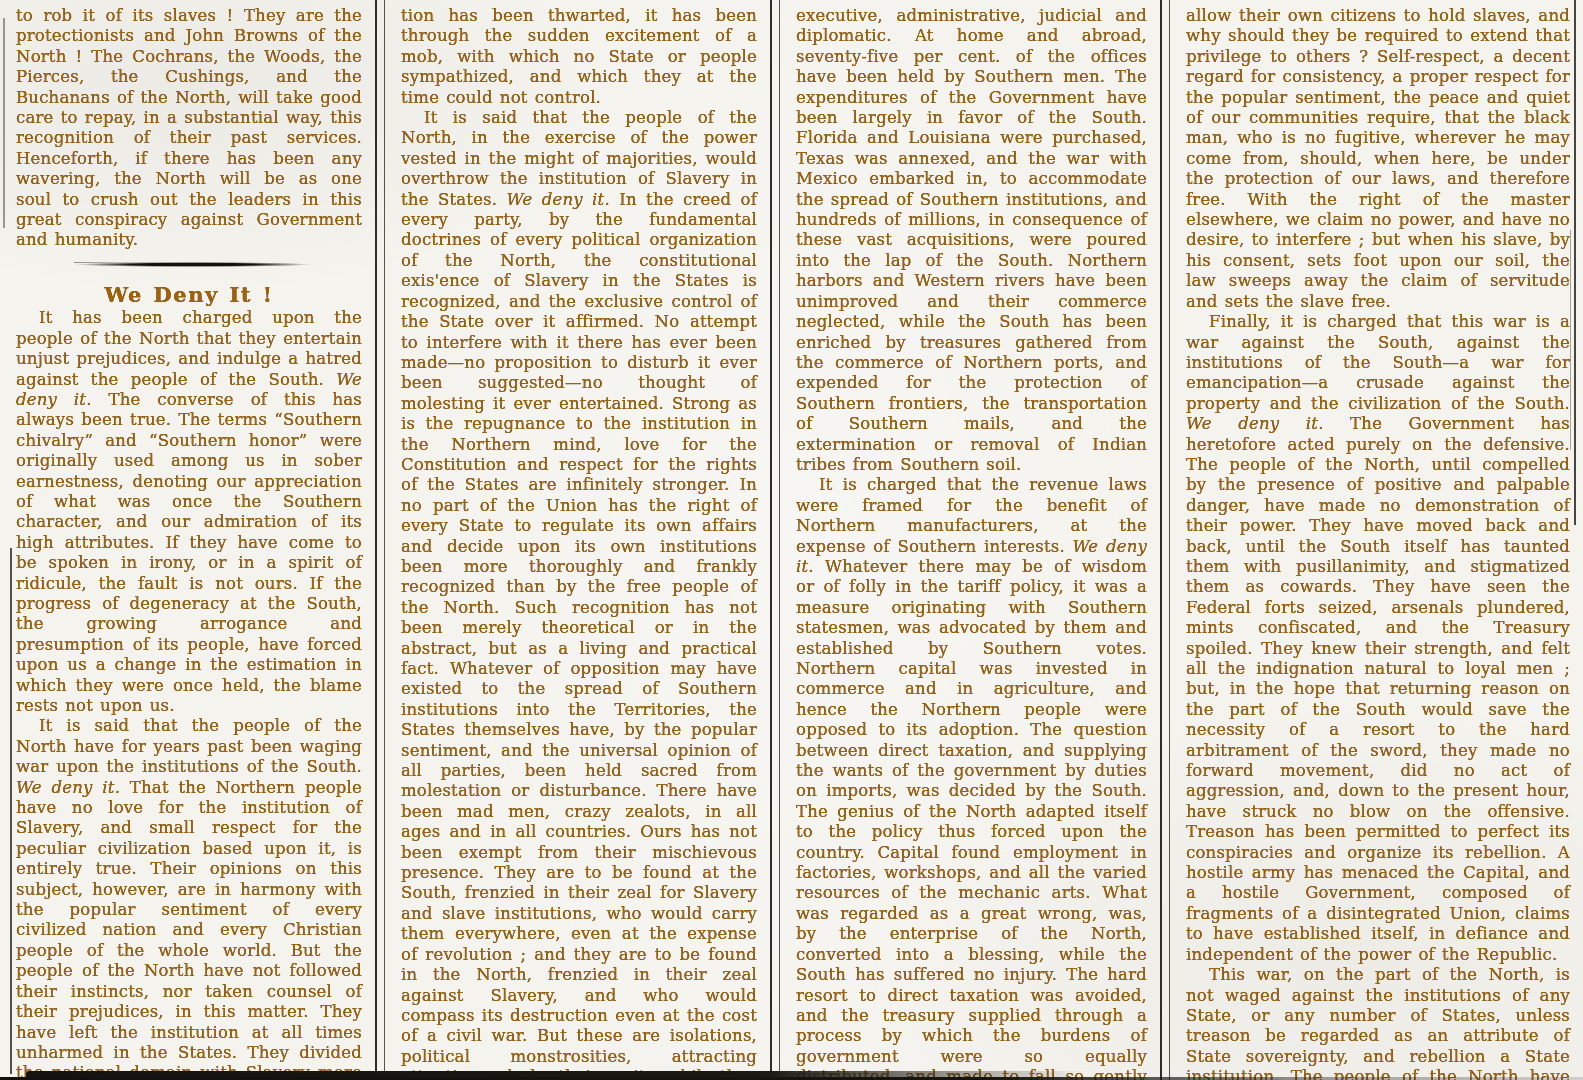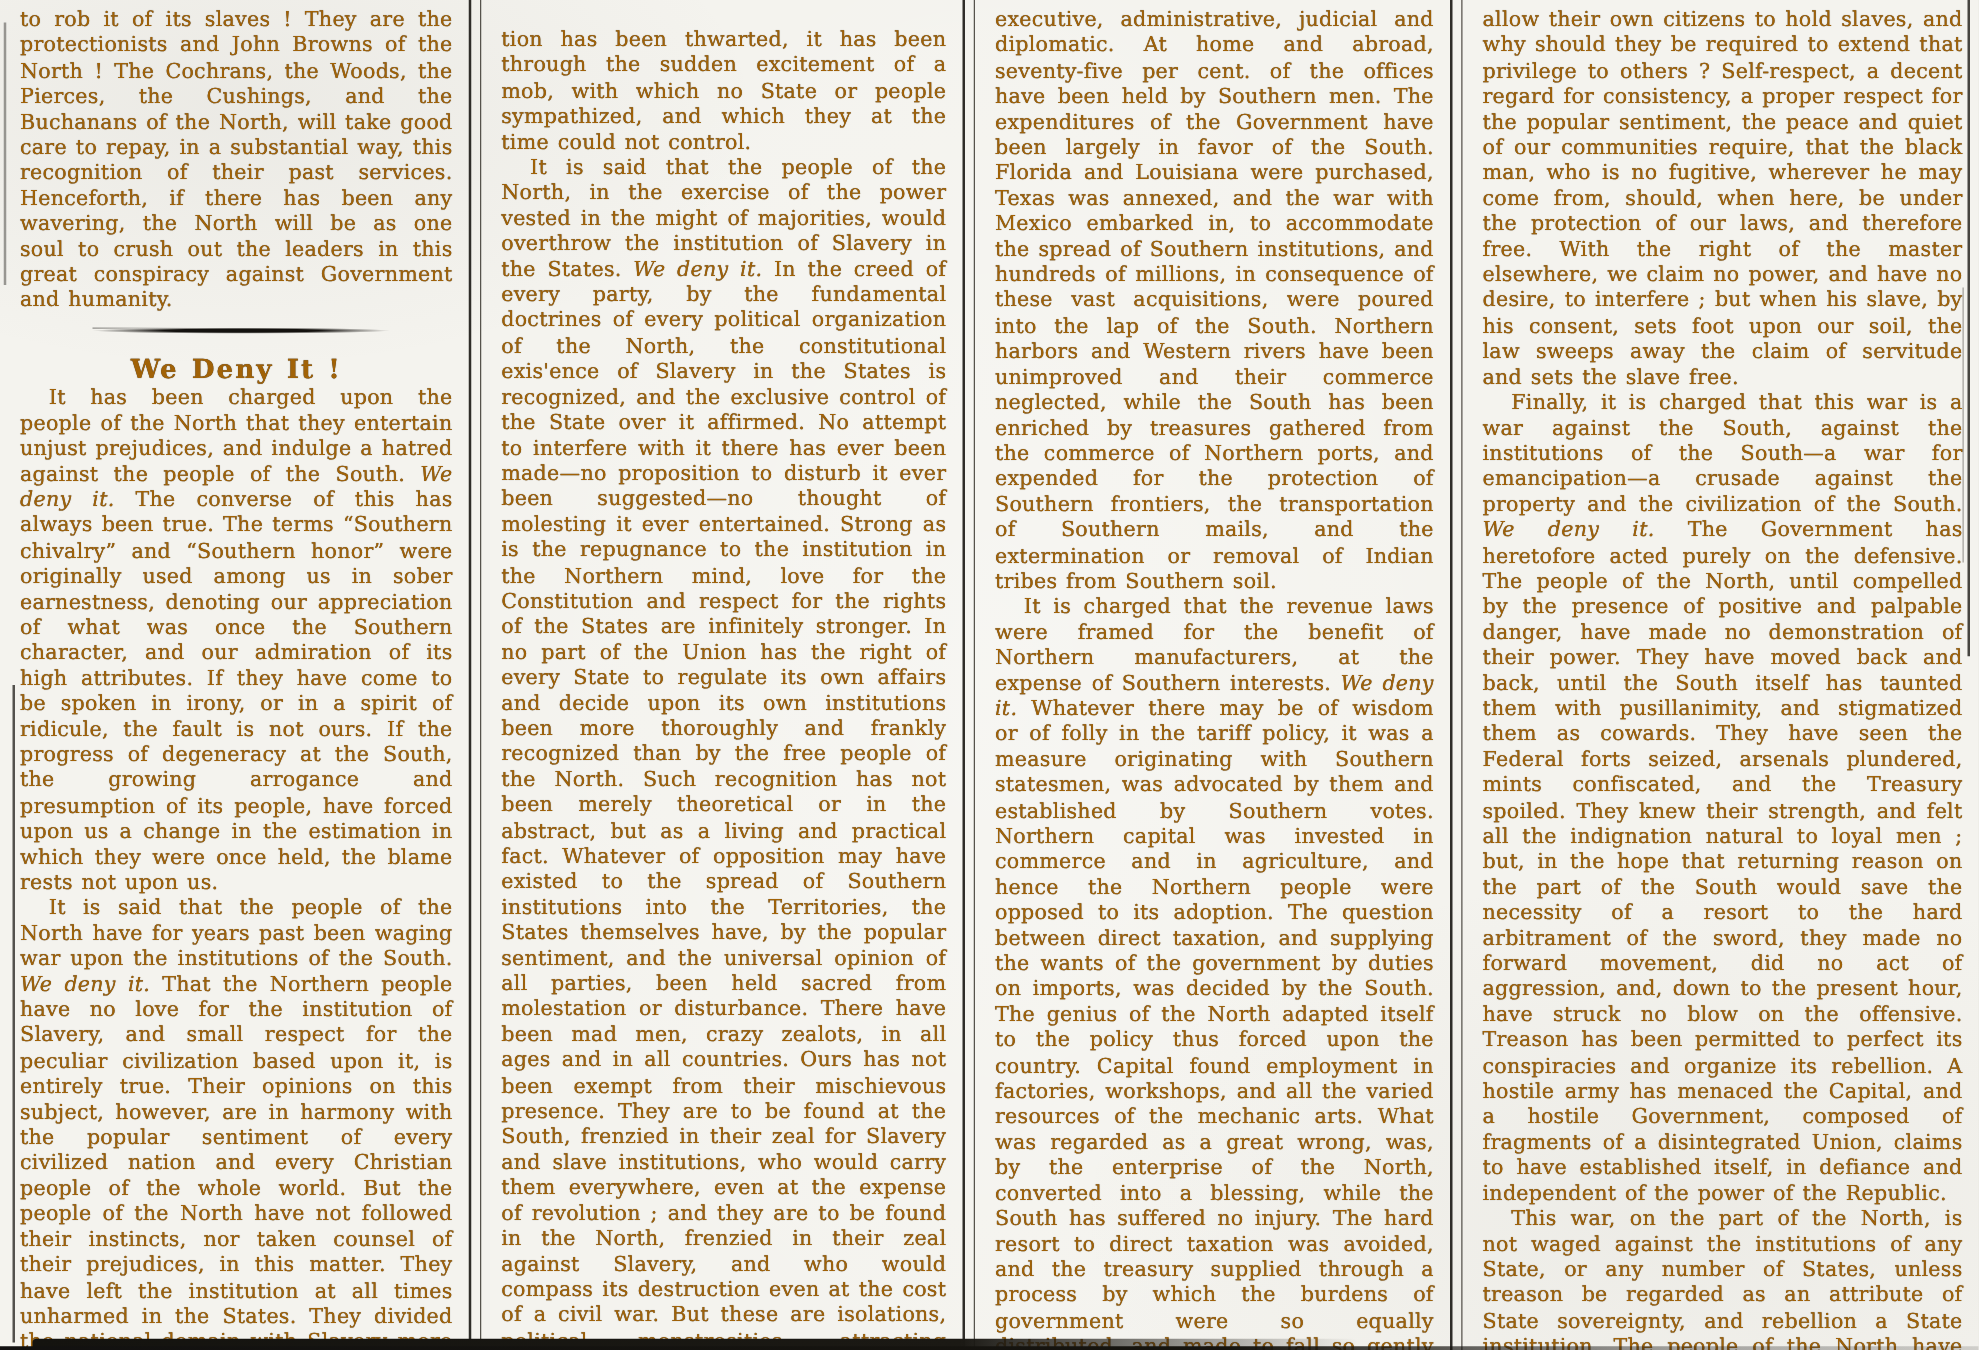--- a/index.html
+++ b/index.html
@@ -17,21 +17,21 @@
       radial-gradient(ellipse 500px 800px at 50% 50%, rgba(255,255,255,.25), transparent 80%);
   }
   .columns{position:absolute;inset:0;display:flex;}
   .col{
     box-sizing:border-box;flex:0 0 375px;padding:6px 13px 0 16px;
     text-align:justify;font-size:16.5px;line-height:20.4px;
     letter-spacing:.2px;word-spacing:1.6px;
     text-shadow:0 0 .55px rgba(32,30,28,.85);
     overflow:hidden;
   }
-  .col-2{flex-basis:385px;margin-top:16px;}
+  .col-2{flex-basis:385px;}
   .col-3{flex-basis:380px;}
   .col-4{flex:1;}
   .col p{margin:0;text-indent:23px;}
   .col p.cont{text-indent:0;}
   .vdiv{
     flex:0 0 7px;align-self:stretch;
     border-left:2px solid #2f2d29;
     border-right:1px solid #56534c;
   }
   h2.heading{

